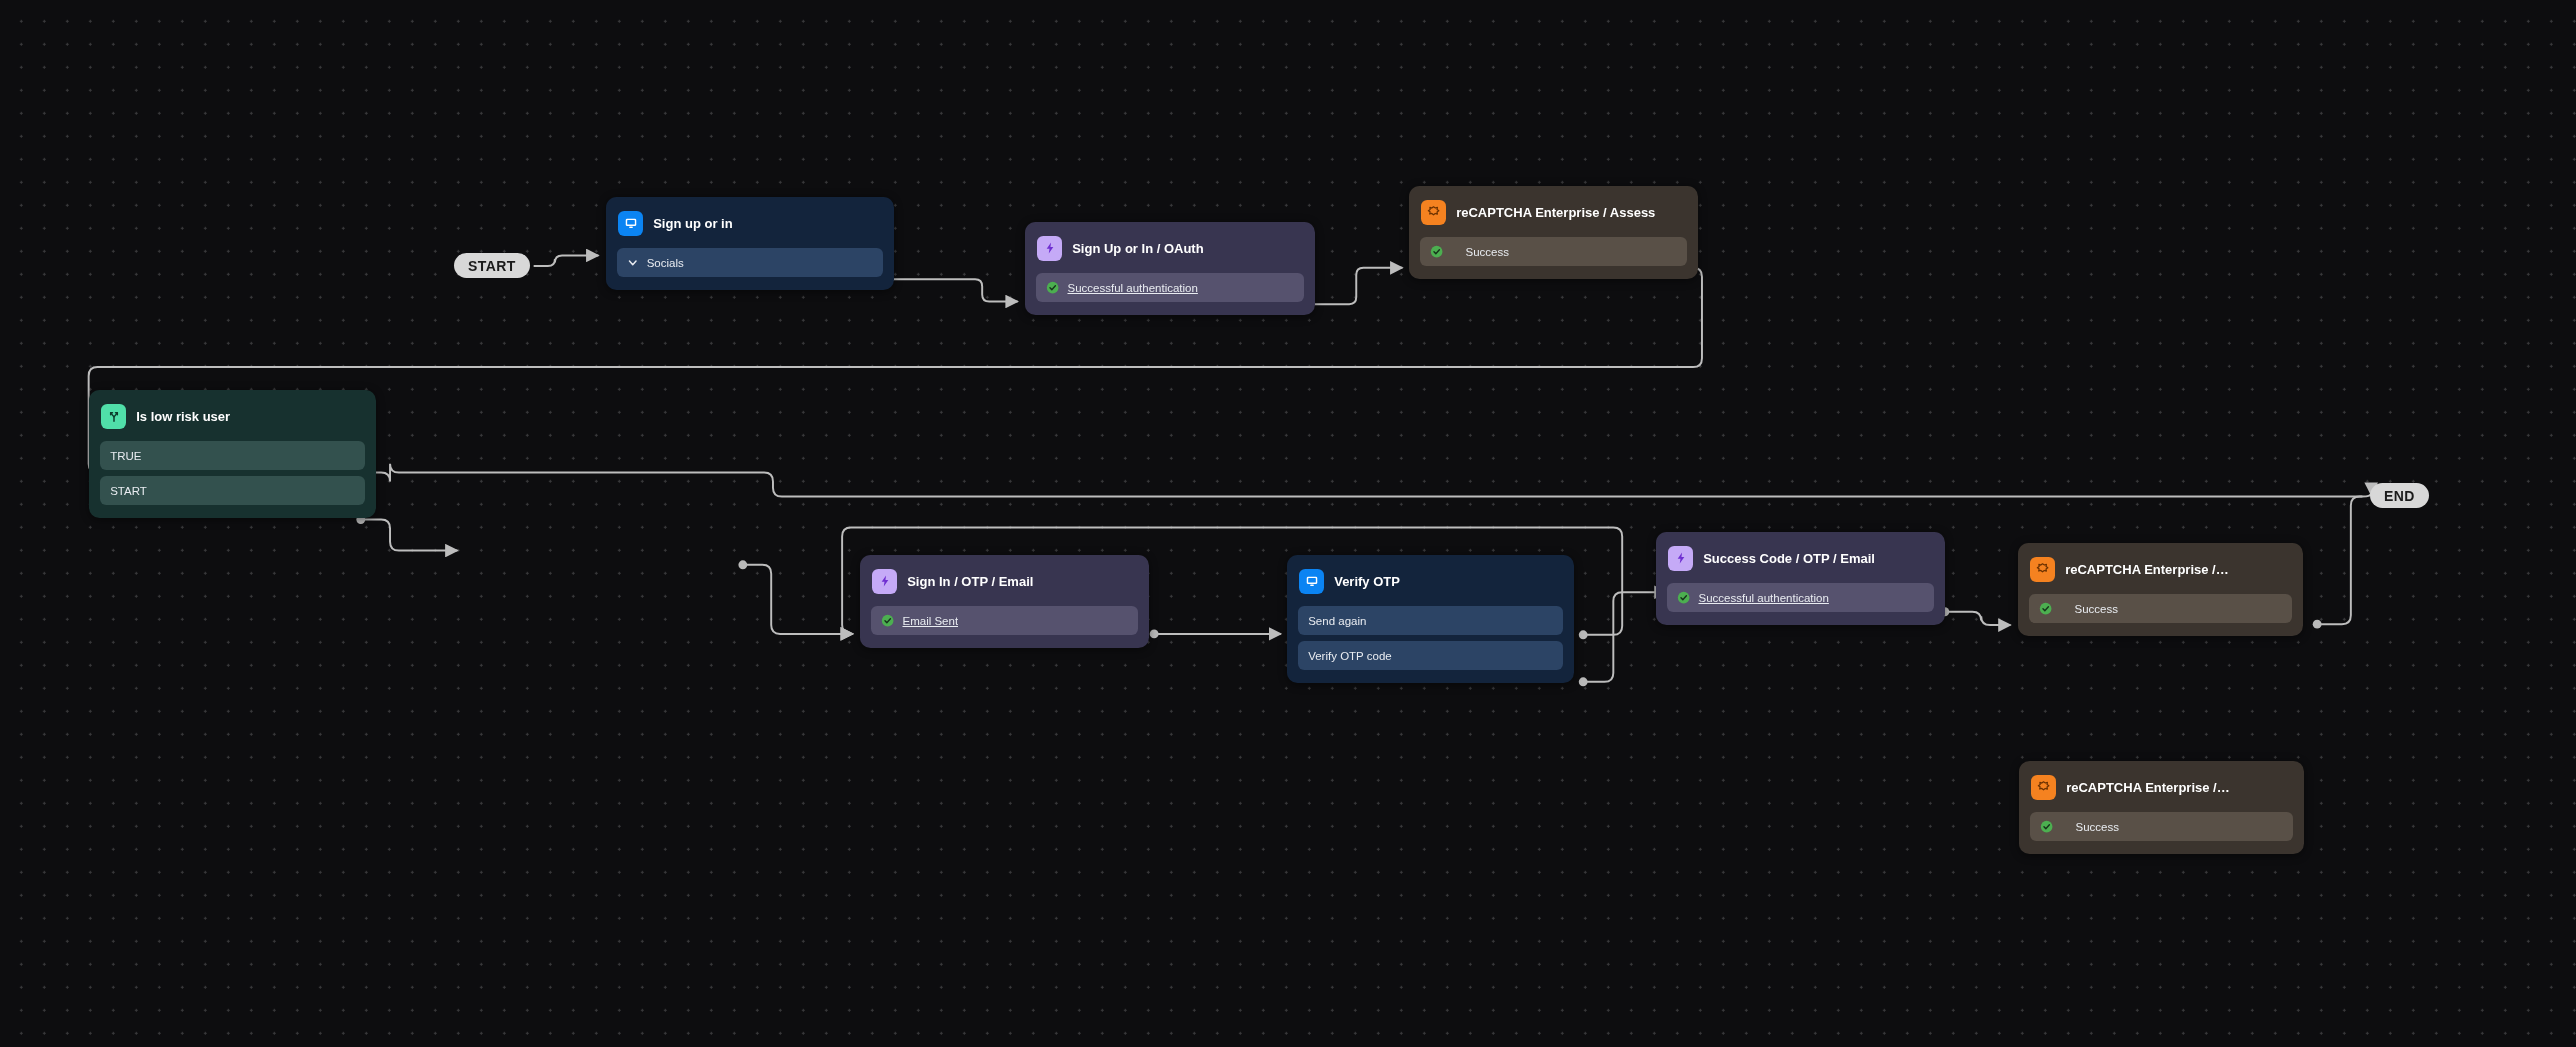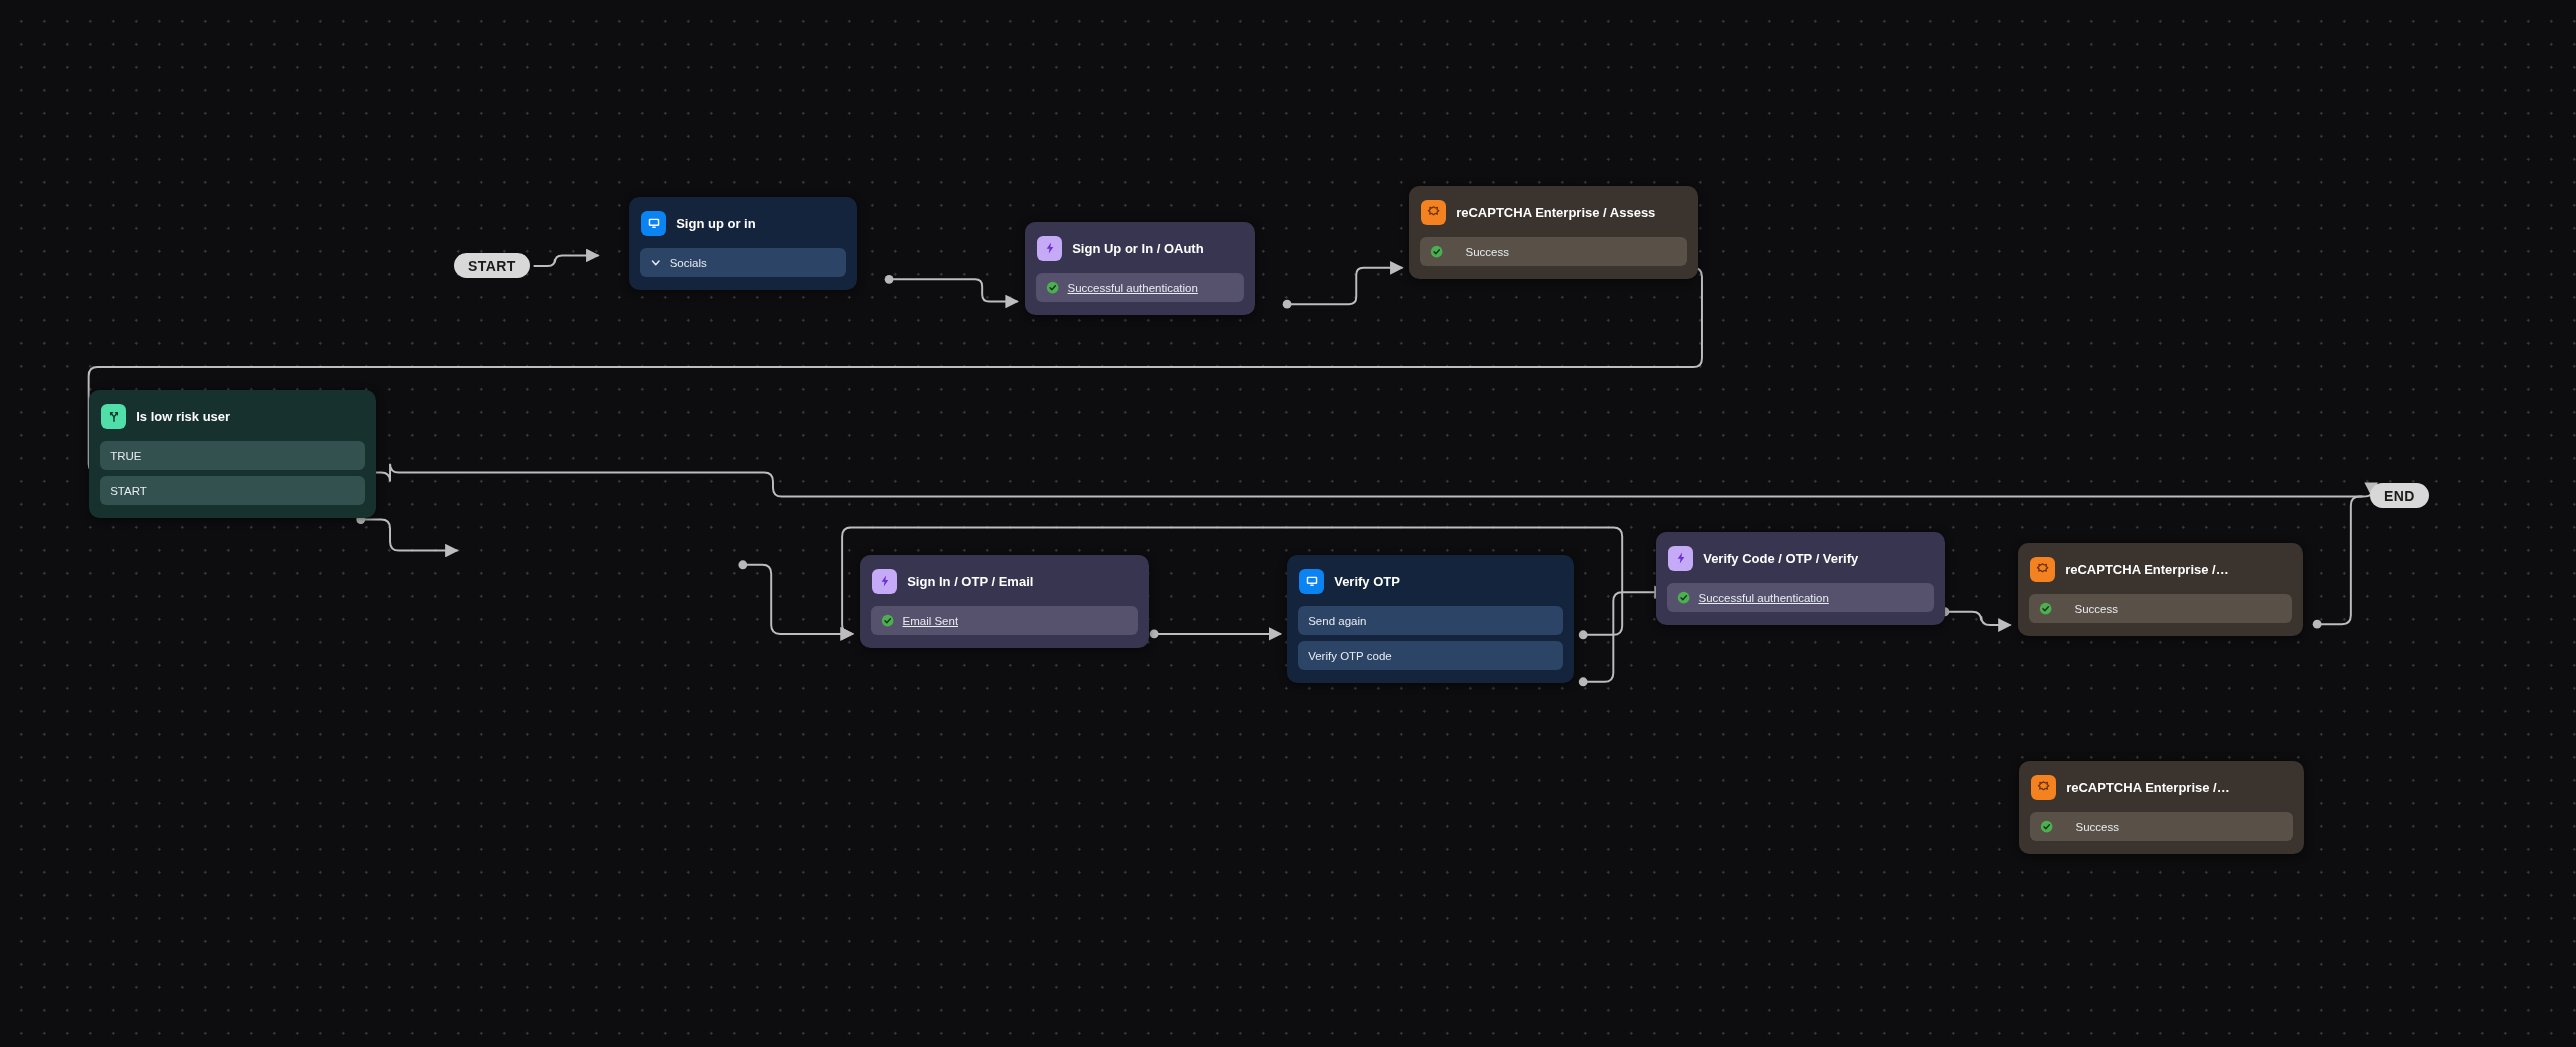--- a/index.html
+++ b/index.html
@@ -129,42 +129,42 @@
   </svg>
 
   <div class="pill" style="left:454px; top:253px;">
     <span>START</span>
   </div>
 
   <div class="pill" style="left:2370px; top:483px;">
     <span>END</span>
   </div>
 
-  <div class="node t-screen" style="left:606px; top:197px; width:228px;margin-left:23px;">
+  <div class="node t-screen" style="left:606px; top:197px; width:288px;">
     <div class="node-head">
       <div class="node-ico ico-screen">
         <svg width="14" height="14" viewBox="0 0 16 16" fill="none" stroke="#0b2f52" stroke-width="1.6">
           <rect x="2" y="3" width="12" height="8.5" rx="1.6" fill="#ffffff" stroke="none"></rect>
           <rect x="3.6" y="4.6" width="8.8" height="5.2" rx="0.8" fill="#0b84f3" stroke="none"></rect>
           <rect x="6" y="12" width="4" height="1.6" rx="0.6" fill="#ffffff" stroke="none"></rect>
         </svg>
       </div>
       <div class="node-title">Sign up or in</div>
     </div>
     <div class="rows">
       <div class="row">
         <svg class="chev" viewBox="0 0 14 14">
           <path d="M3 5 L7 9.5 L11 5" fill="none" stroke="#e9ecf1" stroke-width="1.8" stroke-linecap="round" stroke-linejoin="round"></path>
         </svg>
         <span class="row-label">Socials</span>
       </div>
     </div>
   </div>
 
-  <div class="node t-action" style="left:1025px; top:222px; width:230px;">
+  <div class="node t-action" style="left:1025px; top:222px; width:290px;">
     <div class="node-head">
       <div class="node-ico ico-action">
         <svg width="14" height="14" viewBox="0 0 16 16">
           <path d="M9.2 1.6 L4.2 8.9 H7.4 L6.6 14.4 L11.8 6.9 H8.5 Z" fill="#6f2fd1"></path>
         </svg>
       </div>
       <div class="node-title">Sign Up or In / OAuth</div>
     </div>
     <div class="rows">
       <div class="row">
@@ -261,21 +261,21 @@
     </div>
   </div>
 
   <div class="node t-action" style="left:1656px; top:532px; width:289px;">
     <div class="node-head">
       <div class="node-ico ico-action">
         <svg width="14" height="14" viewBox="0 0 16 16">
           <path d="M9.2 1.6 L4.2 8.9 H7.4 L6.6 14.4 L11.8 6.9 H8.5 Z" fill="#6f2fd1"></path>
         </svg>
       </div>
-      <div class="node-title">Verify Code / OTP / Verify</div>
+      <div class="node-title">Success Code / OTP / Email</div>
     </div>
     <div class="rows">
       <div class="row">
         <svg class="check" viewBox="0 0 16 16">
           <circle cx="8" cy="8" r="7" fill="#4caf50"></circle>
           <path d="M4.8 8.2 L7 10.4 L11.3 5.8" fill="none" stroke="#16331b" stroke-width="1.7" stroke-linecap="round" stroke-linejoin="round"></path>
         </svg>
         <span class="row-label">Successful authentication</span>
       </div>
     </div>

